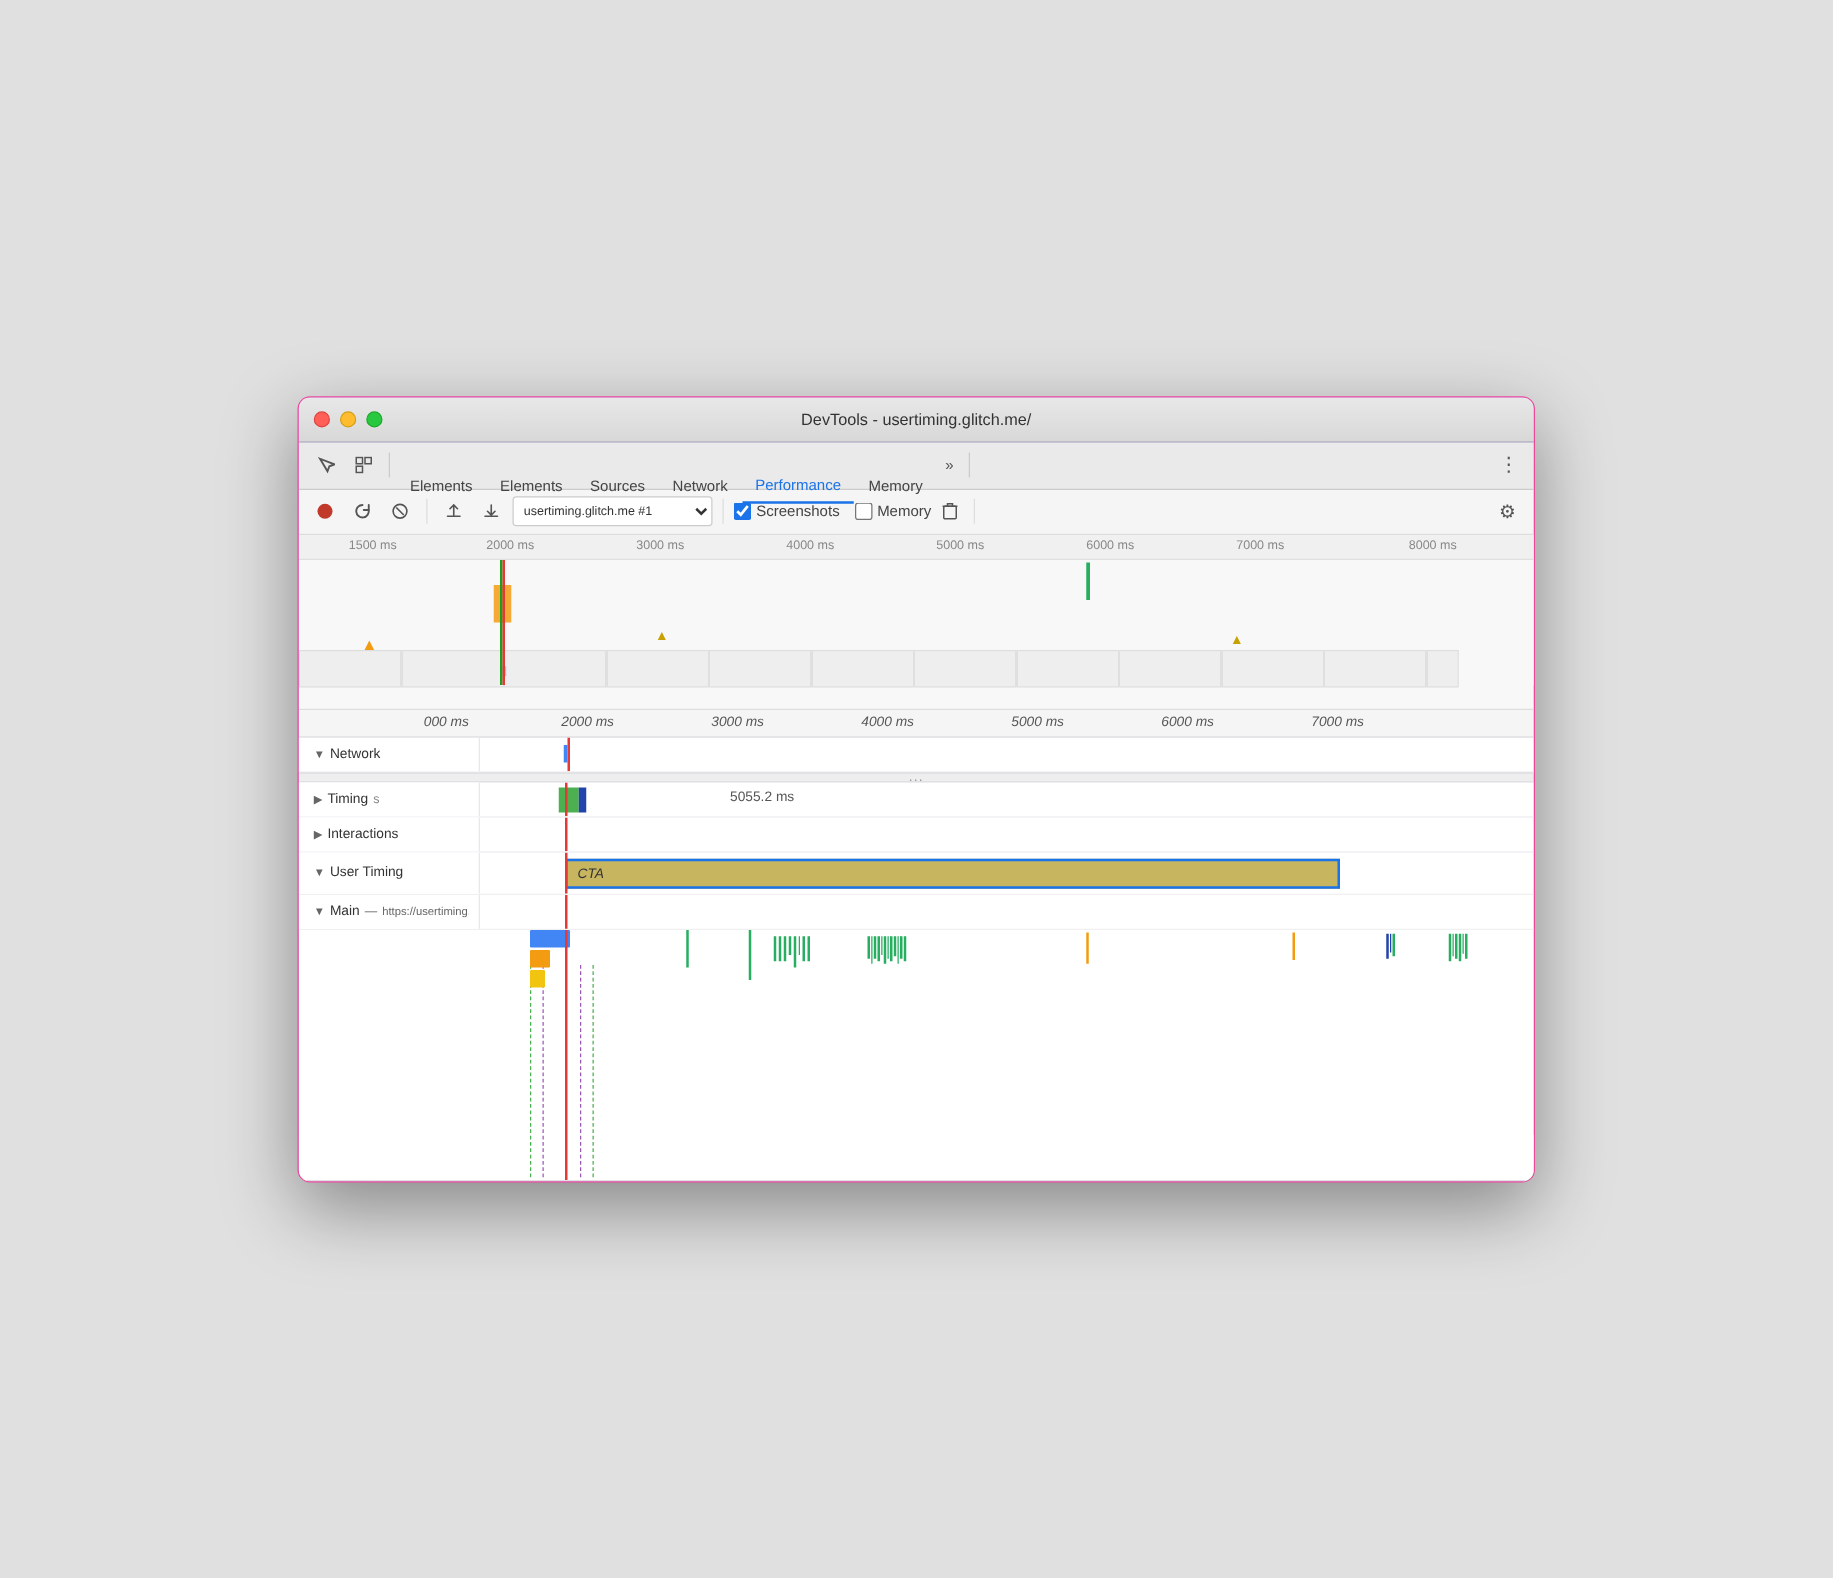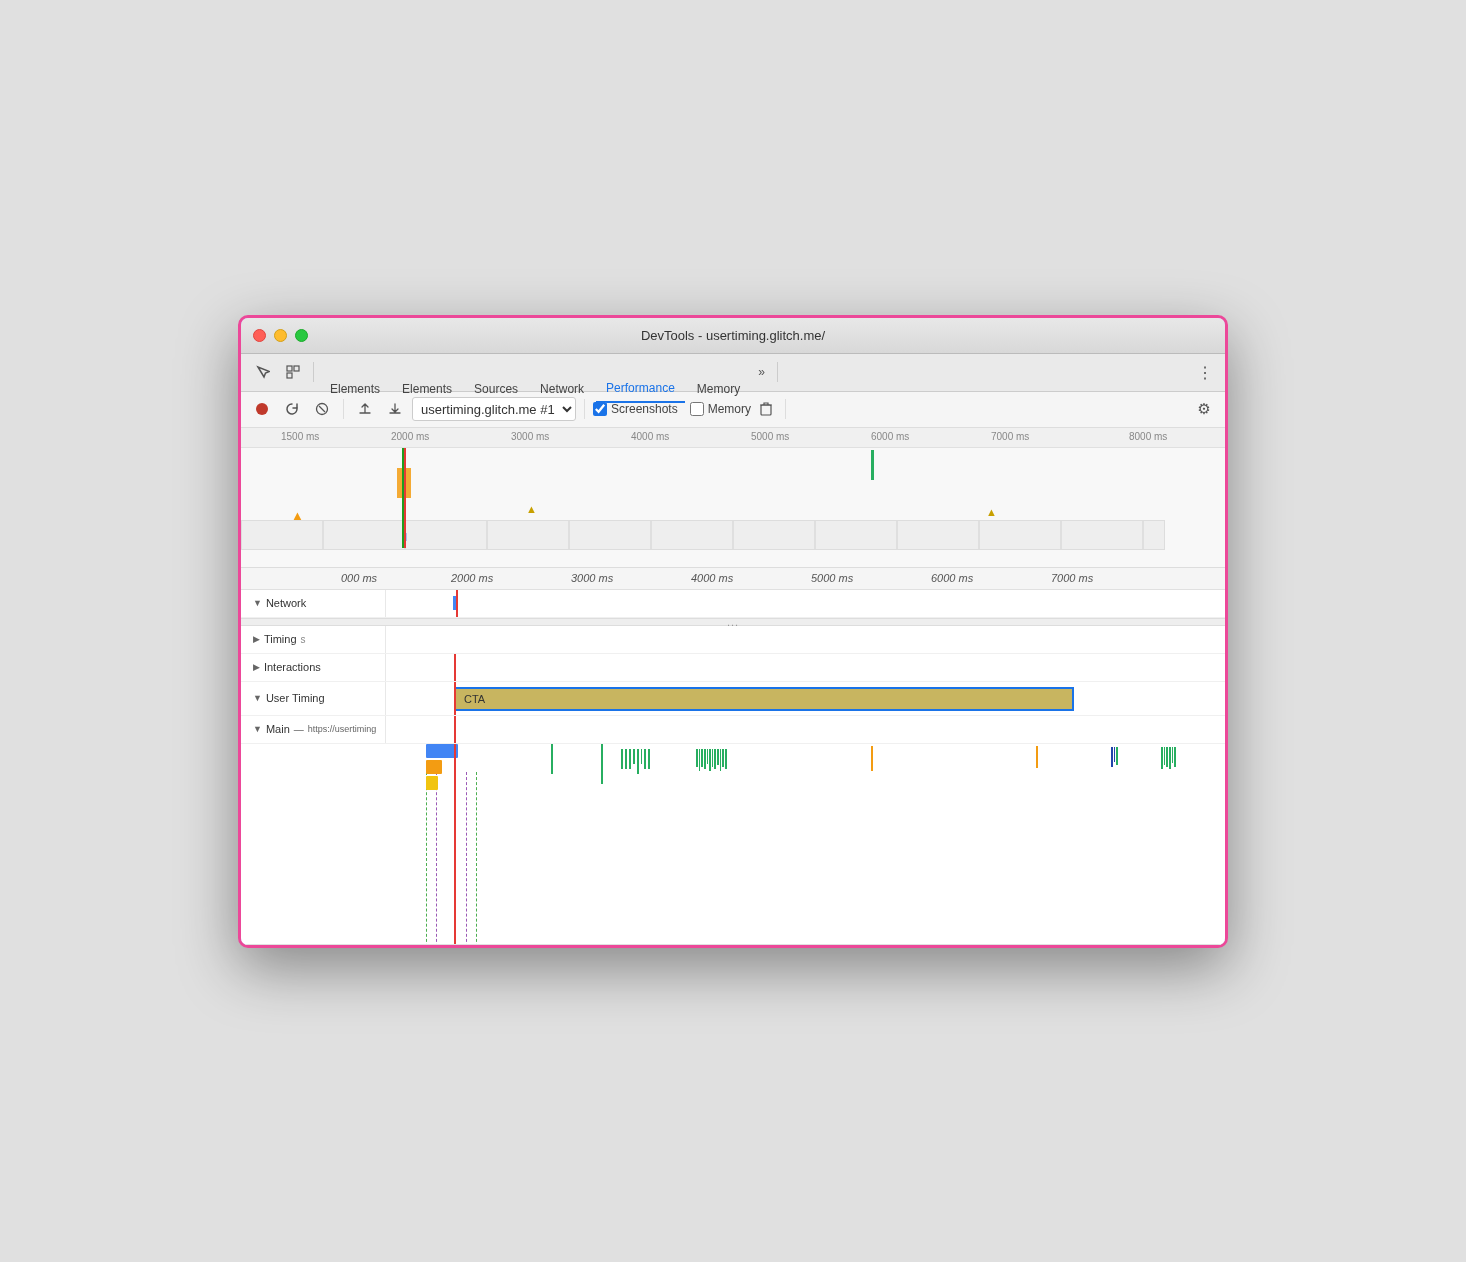--- a/index.html
+++ b/index.html
@@ -10,21 +10,21 @@
       align-items: center;
       min-height: 100vh;
       font-family: -apple-system, BlinkMacSystemFont, 'Helvetica Neue', Arial, sans-serif;
     }
     .window {
       width: 990px;
       background: #c4b5fd;
       border-radius: 10px;
       box-shadow: 0 20px 60px rgba(0,0,0,0.4);
       overflow: hidden;
-      border: 3px solid #ec4899;
+      border: 1px solid #ec4899;
     }
     
     .title-bar {
       background: linear-gradient(to bottom, #e8e8e8, #d8d8d8);
       height: 36px;
       display: flex;
       align-items: center;
       padding: 0 12px;
       border-bottom: 1px solid #bbb;
       position: relative;
@@ -122,21 +122,21 @@
       justify-content: center;
       font-size: 13px;
       color: #444;
       cursor: pointer;
       border-radius: 3px;
     }
     .tb-btn.record { color: #c0392b; font-size: 10px; }
     .tb-sep { width: 1px; height: 20px; background: #ddd; margin: 0 4px; }
     .tb-select {
       height: 24px;
-      font-size: 13px;
+      font-size: 10px;
       border: 1px solid #ccc;
       border-radius: 3px;
       background: white;
       padding: 0 4px;
       color: #333;
       cursor: pointer;
       min-width: 160px;
     }
     .tb-checkbox-group {
       display: flex;
@@ -251,20 +251,21 @@
       background: #c8b560;
       border: 2px solid #1a73e8;
       height: 24px;
       position: absolute;
       display: flex;
       align-items: center;
       padding: 0 8px;
       font-size: 11px;
       color: #333;
       font-weight: 500;
+      font-style: italic;
     }
     
     .bottom-tabs {
       display: flex;
       background: #f5f5f5;
       border-top: 1px solid #ddd;
       height: 36px;
       align-items: flex-end;
       padding: 0 8px;
       gap: 0;
@@ -467,20 +468,30 @@
     <div class="resize-handle">
       <span class="resize-dots">...</span>
     </div>
 
     <div class="track-row">
       <div class="track-label">
         <span class="expand-arrow">▶</span>
         <span>Timing</span>
         <span style="font-size:10px; color:#888;">s</span>
       </div>
+      <div class="track-content" style="position:relative;">
+
+        <div style="position:absolute; left:63px; top:4px; width:16px; height:20px; background:#4caf50;"></div>
+
+        <div style="position:absolute; left:79px; top:4px; width:6px; height:20px; background:#2244aa;"></div>
+
+        <div style="position:absolute; left:200px; top:6px; font-size:11px; color:#555;">5055.2 ms</div>
+
+        <div style="position:absolute; left:68px; top:0; width:2px; height:100%; background:#e53935;"></div>
+      </div>
     </div>
 
     <div class="track-row">
       <div class="track-label">
         <span class="expand-arrow">▶</span>
         <span>Interactions</span>
       </div>
       <div class="track-content">
         <div style="position:absolute; left:68px; top:0; width:2px; height:100%; background:#e53935;"></div>
       </div>

